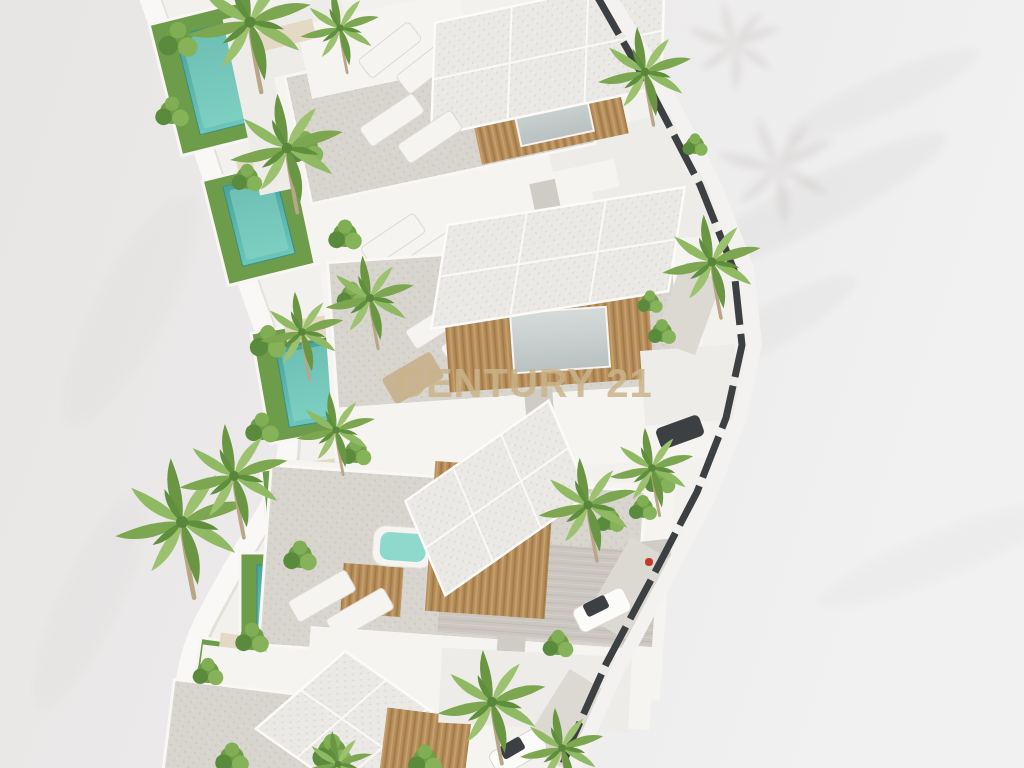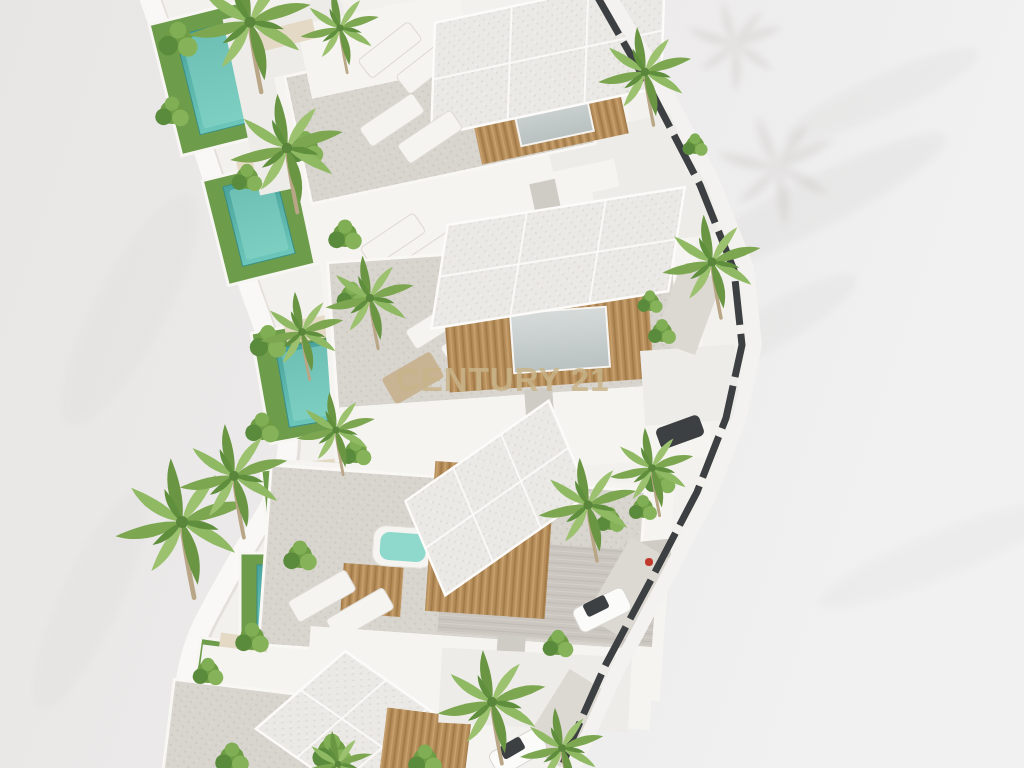--- a/index.html
+++ b/index.html
@@ -429,14 +429,14 @@
         <use href="#palm" transform="translate(336 430) rotate(0) scale(0.8)" xlink:href="#palm"></use>
         <use href="#palm" transform="translate(182 522) rotate(0) scale(1.35)" xlink:href="#palm"></use>
         <use href="#palm" transform="translate(234 476) rotate(0) scale(1.1)" xlink:href="#palm"></use>
         <use href="#palm" transform="translate(588 505) rotate(0) scale(1)" xlink:href="#palm"></use>
         <use href="#palm" transform="translate(652 468) rotate(0) scale(0.85)" xlink:href="#palm"></use>
         <use href="#palm" transform="translate(492 702) rotate(0) scale(1.1)" xlink:href="#palm"></use>
         <use href="#palm" transform="translate(562 748) rotate(0) scale(0.85)" xlink:href="#palm"></use>
         <use href="#palm" transform="translate(338 764) rotate(0) scale(0.7)" xlink:href="#palm"></use>
       </g>
   </svg>
-  <div class="watermark" style="left: 396px; top: 363px; font-size: 33px; letter-spacing: 1px; color: rgba(200, 180, 138, 0.85);">CENTURY 21</div>
+  <div class="watermark" style="left: 396px; top: 363px; font-size: 40px; letter-spacing: 1px; color: rgba(200, 180, 138, 0.85);">CENTURY 21</div>
 </div>
 
 </body></html>

